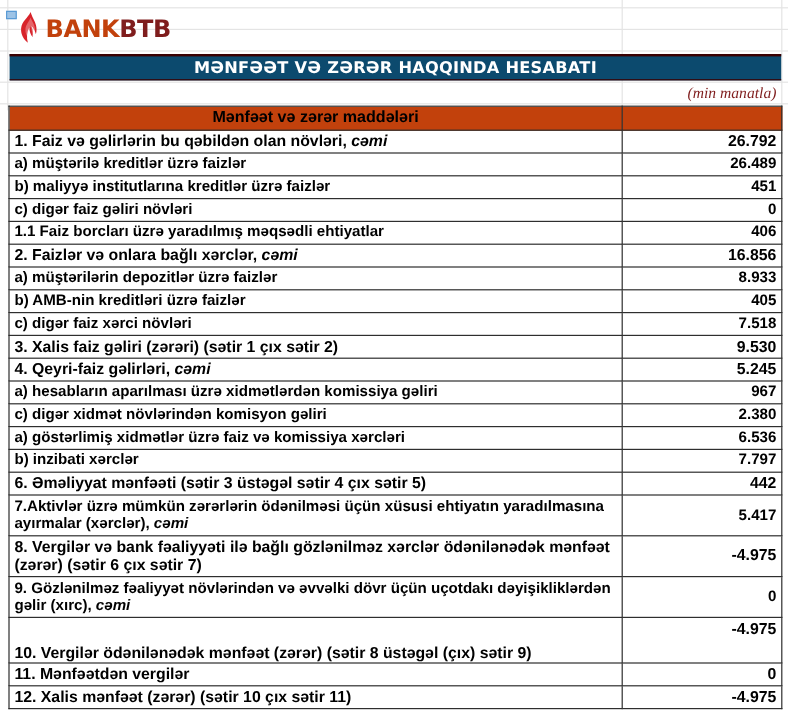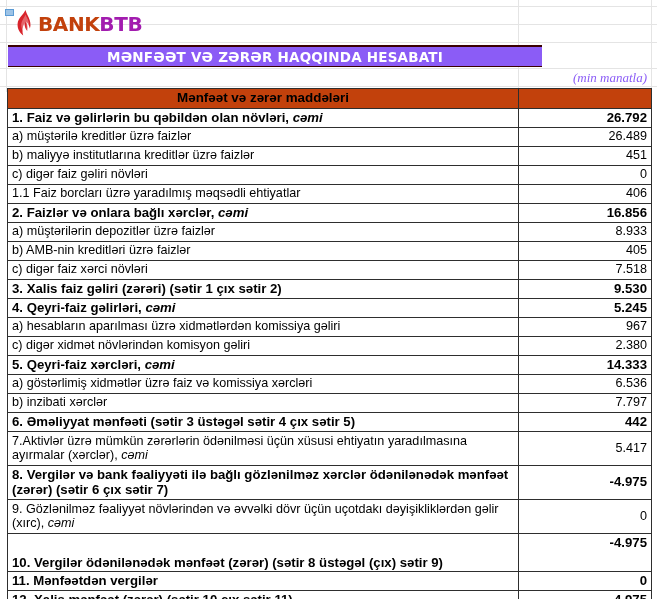--- a/index.html
+++ b/index.html
@@ -53,28 +53,28 @@
     margin-right: 4px;
   }
   .logo-text {
     font-family: "DejaVu Sans", sans-serif;
     font-weight: bold;
     font-size: 20px;
     letter-spacing: -0.4px;
     line-height: 1;
   }
   .logo-bank { color: #c2410c; }
-  .logo-btb  { color: #a21caf; }
+  .logo-btb  { color: #7f1d1d; }
 
   
   .title-bar {
     position: absolute;
     left: 8px; top: 45px;
-    width: 534px; height: 22px;
-    background: #8b5cf6;
+    width: 643px; height: 22px;
+    background: #0c4a6e;
     border-top: 2px solid #3a0002;
     border-bottom: 1px solid #3a0002;
     box-sizing: border-box;
     display: flex;
     align-items: center;
     justify-content: center;
   }
   .title-bar .title-text {
     color: #ffffff;
     font-family: "DejaVu Sans", sans-serif;
@@ -84,21 +84,21 @@
     white-space: nowrap;
   }
 
   
   .units {
     position: absolute;
     right: 10px; top: 70px;
     font-family: "Liberation Serif", serif;
     font-style: italic;
     font-size: 13px;
-    color: #8b5cf6;
+    color: #7f1d1d;
   }
 
   
   table.stmt {
     position: absolute;
     left: 7px; top: 88px;
     width: 644px;
     border-collapse: collapse;
     table-layout: fixed;
   }
@@ -118,21 +118,21 @@
   td.label { text-align: left; }
   td.value { text-align: right; padding-right: 6px; }
 
   tr.hdr td {
     background: #c2410c;
     text-align: center;
     font-weight: bold;
     font-size: 13.4px;
     height: 20px;
   }
-  tr.data td { height: 19px; }
+  tr.data td { height: 19px; font-weight: bold; }
   tr.bold td { font-weight: bold; font-size: 13.2px; }
 
   
   tr.tall td { height: 34px; }
   tr.tall td.label { vertical-align: middle; }
   tr.tall td.value { vertical-align: middle; }
 
   
   tr.split td.label { height: 38px; vertical-align: bottom; padding-bottom: 1px; }
   tr.split td.value { height: 38px; vertical-align: top; padding-top: 2px; }
@@ -225,24 +225,20 @@
         <td class="value">5.245</td>
       </tr>
       <tr class="data">
         <td class="label">a) hesabların aparılması üzrə xidmətlərdən komissiya gəliri</td>
         <td class="value">967</td>
       </tr>
       <tr class="data">
         <td class="label">c) digər xidmət növlərindən komisyon gəliri</td>
         <td class="value">2.380</td>
       </tr>
-      <tr class="data bold">
-        <td class="label">5. Qeyri-faiz xərcləri, <span class="ital">cəmi</span></td>
-        <td class="value">14.333</td>
-      </tr>
       <tr class="data">
         <td class="label">a) göstərlimiş xidmətlər üzrə faiz və komissiya xərcləri</td>
         <td class="value">6.536</td>
       </tr>
       <tr class="data">
         <td class="label">b) inzibati xərclər</td>
         <td class="value">7.797</td>
       </tr>
       <tr class="data bold">
         <td class="label">6. Əməliyyat mənfəəti (sətir 3 üstəgəl sətir 4 çıx sətir 5)</td>

